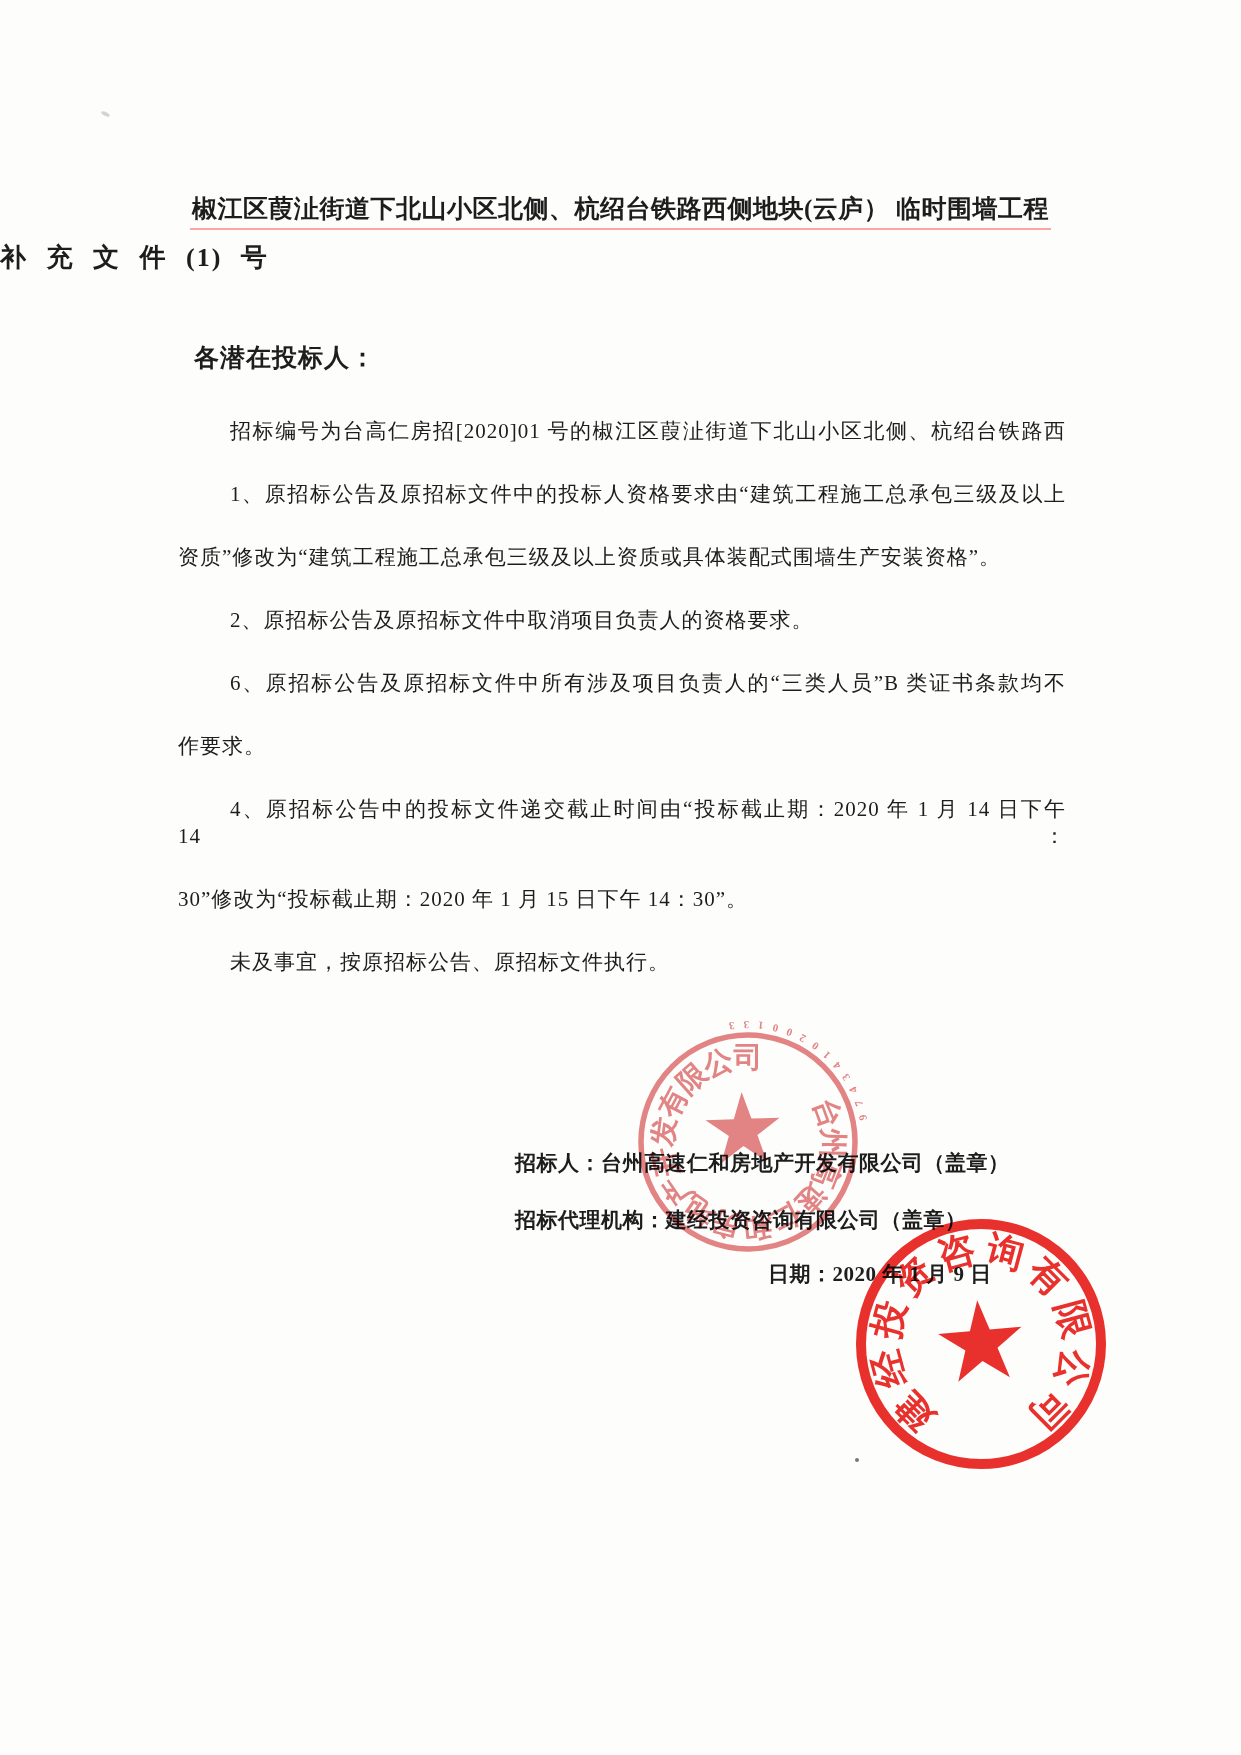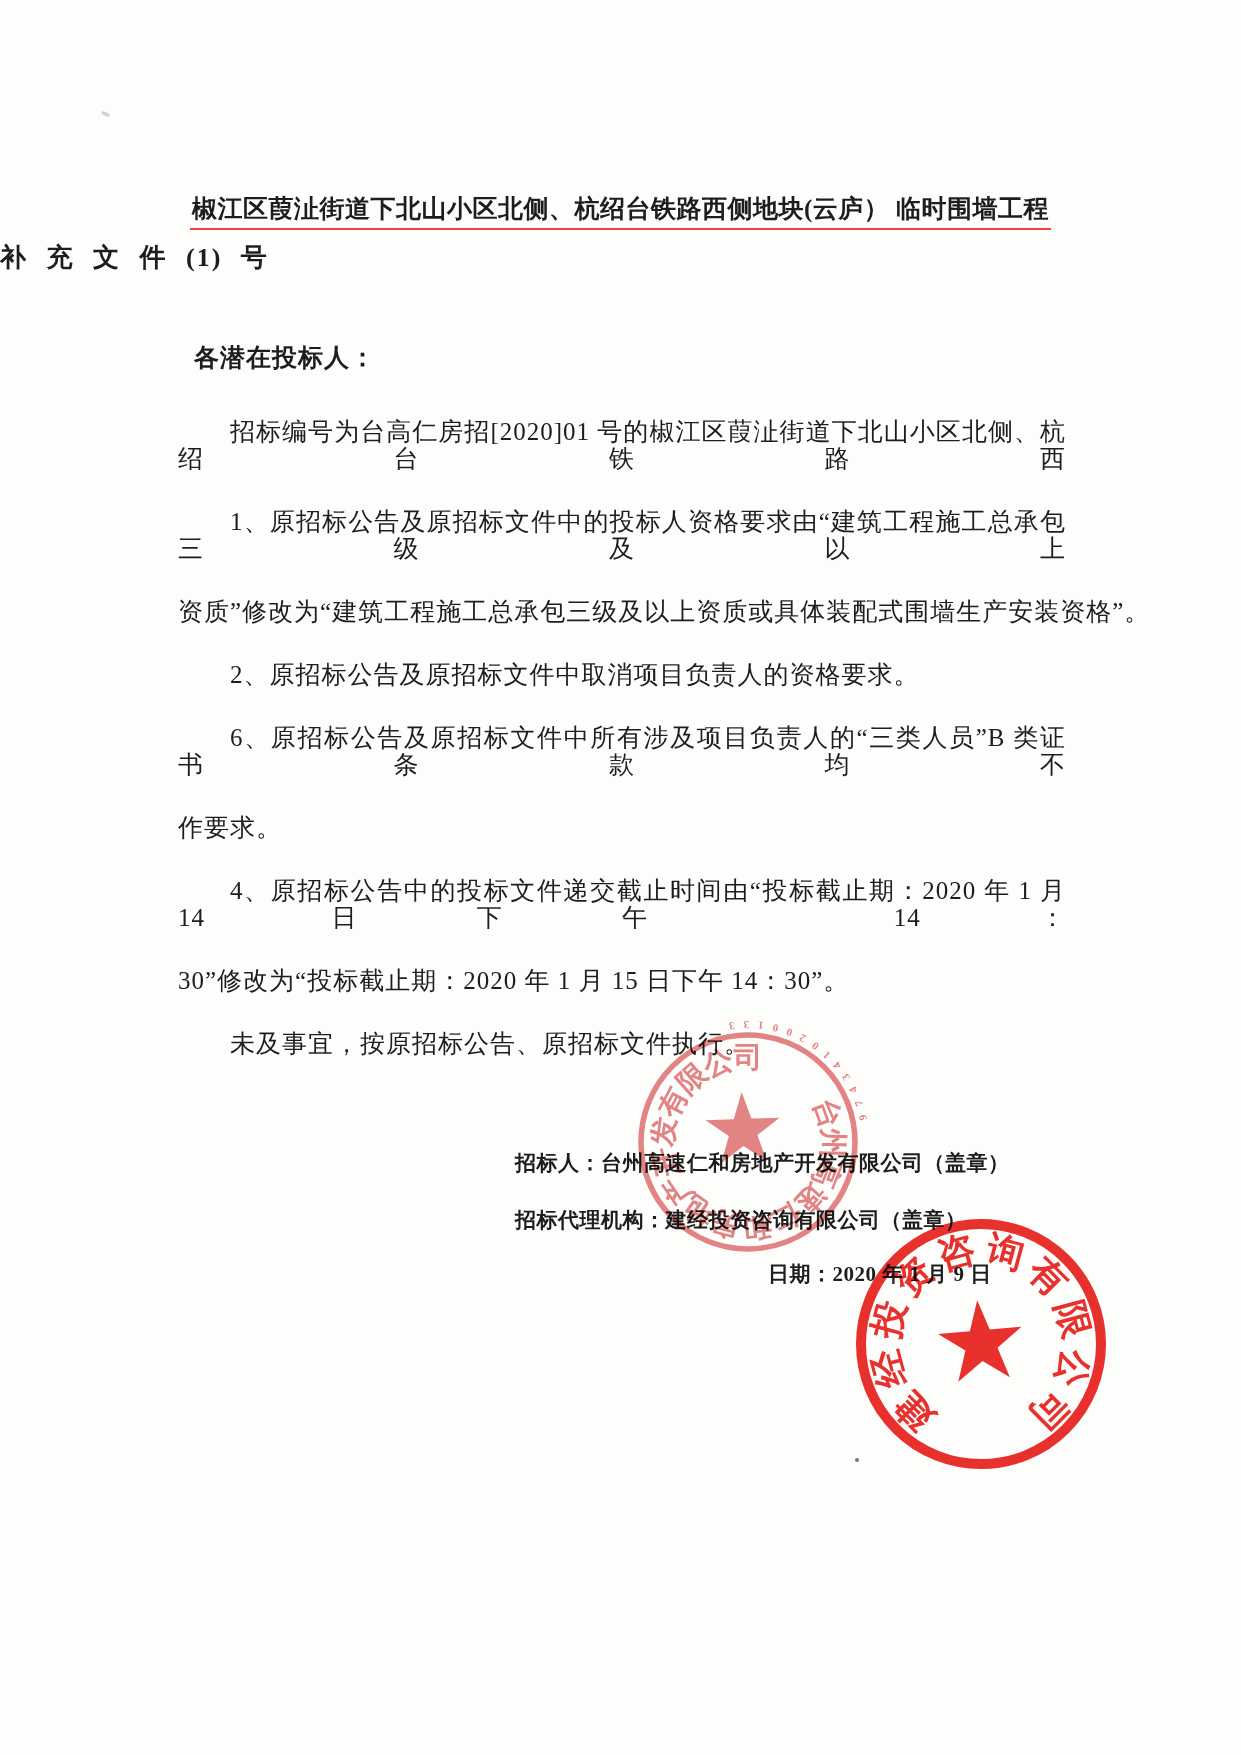--- a/index.html
+++ b/index.html
@@ -9,36 +9,36 @@
     margin:0 auto;
     background:#fdfdfc;
     overflow:hidden;
     font-family:"Liberation Serif","DejaVu Serif",serif;
     color:#1d1d1d;
   }
   .title{
     position:absolute;top:192px;left:0;width:100%;
     text-align:center;font-size:25px;font-weight:bold;letter-spacing:0.5px;
   }
-  .title span{border-bottom:2px solid #ef4444;padding:0 2px 6px 2px;margin-top:16px;}
+  .title span{border-bottom:2px solid #fca5a5;padding:0 2px 6px 2px;margin-top:16px;}
   .subtitle{
     position:absolute;top:240px;left:0;width:100%;
     text-align:left;font-size:26px;font-weight:bold;
     word-spacing:10px;letter-spacing:2px;
   }
   .body{
     position:absolute;left:178px;top:344px;width:888px;
   }
   .salutation{
     font-family:"Liberation Sans","DejaVu Sans",sans-serif;
     font-weight:bold;font-size:25px;line-height:26px;
     margin:0 0 48px 16px;letter-spacing:1px;
   }
   .ln{
-    font-size:25px;line-height:27px;margin-bottom:36px;
+    font-size:21px;line-height:27px;margin-bottom:36px;
     letter-spacing:1px;white-space:nowrap;
   }
   .ln.indent{text-indent:52px;}
   .ln.fill{white-space:normal;text-align:justify;text-align-last:justify;}
   .sig{position:absolute;font-size:21px;letter-spacing:0.5px;line-height:24px;font-weight:bold;}
   .sig-bidder{left:515px;top:1151px;}
   .sig-agency{left:515px;top:1208px;text-align:center;}
   .sig-date{left:768px;top:1262px;}
   .seal{position:absolute;mix-blend-mode:multiply;pointer-events:none;}
   .seal svg{overflow:visible;display:block;}

